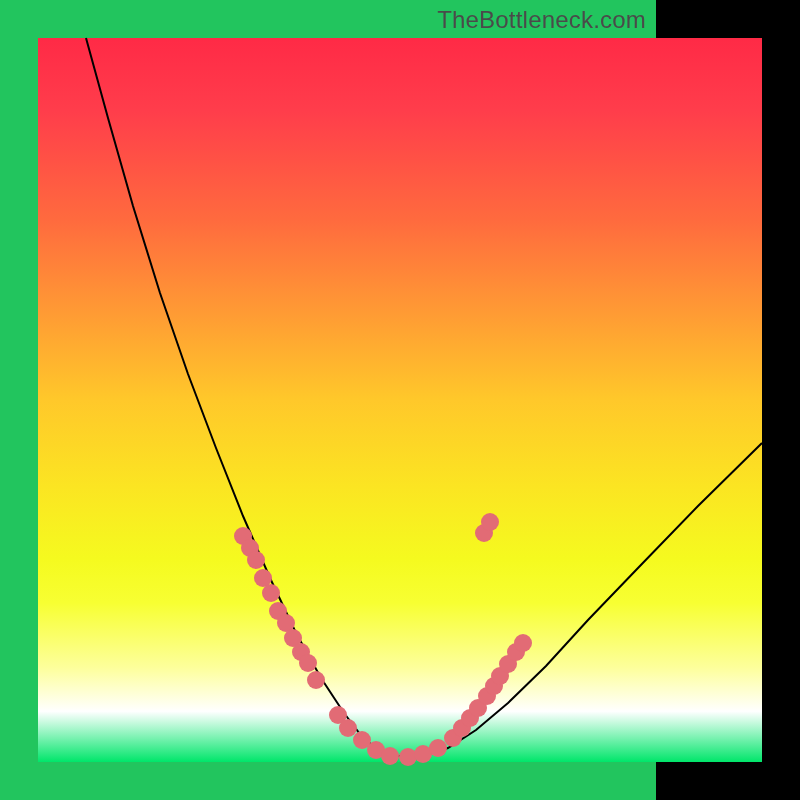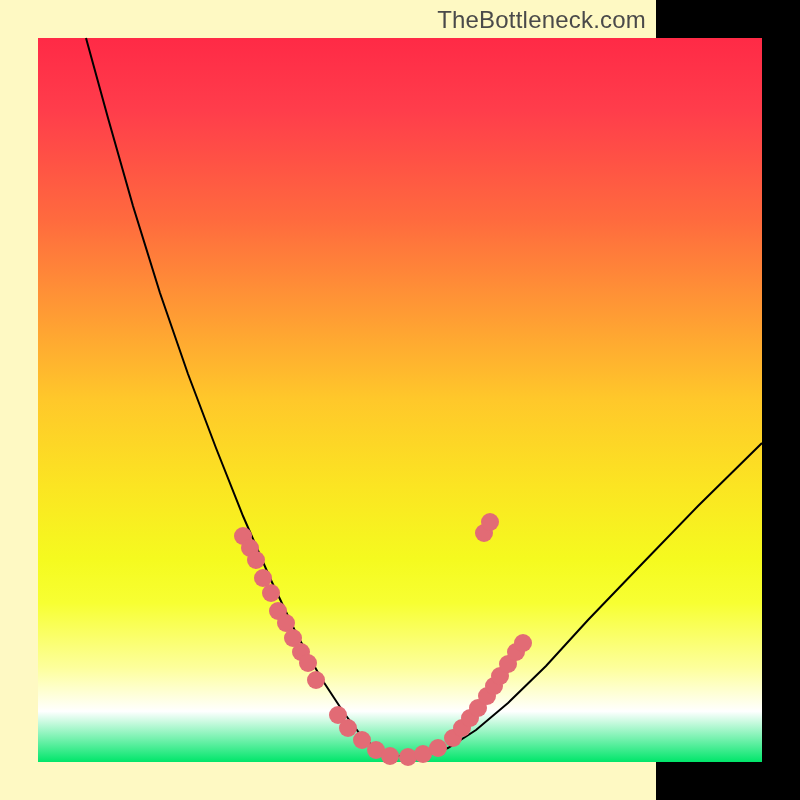--- a/index.html
+++ b/index.html
@@ -8,21 +8,21 @@
     width: 800px;
     height: 800px;
     overflow: hidden;
     background: #000;
     font-family: Arial, Helvetica, sans-serif;
   }
   .frame {
     position: relative;
     width: 656px;
     height: 800px;
-    background: #fef9c3;
+    background: #22c55e;
   }
   .plot-area {
     position: absolute;
     left: 38px;
     top: 38px;
     width: 724px;
     height: 724px;
     background: linear-gradient(
       to bottom,
       #ff2a46 0%,

